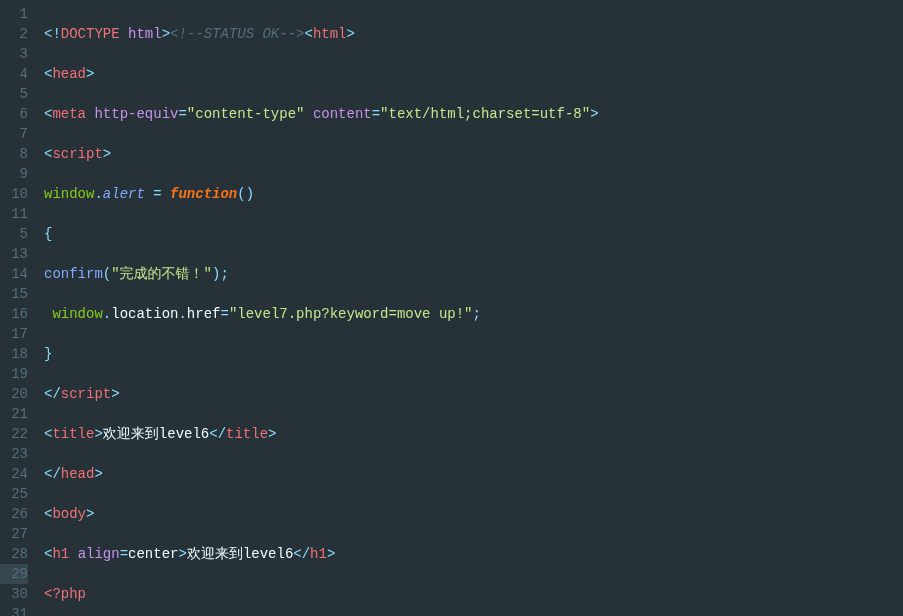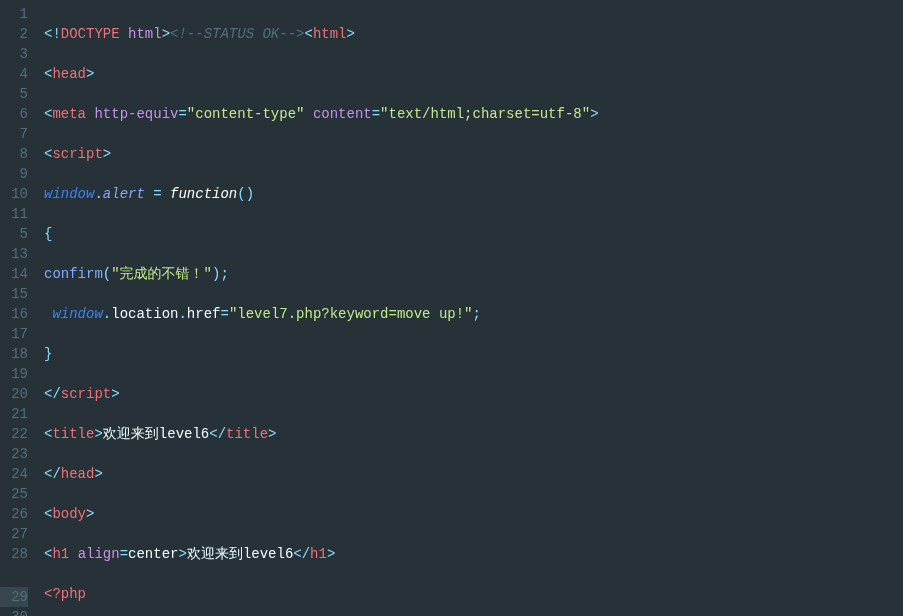--- a/index.html
+++ b/index.html
@@ -22,37 +22,36 @@
   text-align: right;
   padding: 4px 10px 0 0;
   user-select: none;
   min-width: 38px;
 }
 .gutter .ln {
   height: 20px;
 }
 .gutter .ln.active {
   background: #37474f;
-  margin-top: 23px;
 }
 .code {
   padding: 4px 16px 0 6px;
   white-space: pre;
   flex: 1;
 }
 .code .row { height: 20px; display: block; }
 .punct { color: #89ddff; }
 .tag { color: #f07178; }
 .attr { color: #c792ea; }
 .str { color: #c3e88d; }
-.kw { color: #ffffff; font-style: italic; }
+.kw { color: #f97316; font-style: italic; font-weight: bold; }
 .cmt { color: #546e7a; font-style: italic; }
 .fn { color: #82aaff; }
 .fn-i { color: #82aaff; font-style: italic; }
-.var-i { color: #3b82f6; font-style: italic; }
+.var-i { color: #84cc16; }
 .prop { color: #eeffff; }
 .txt { color: #eeffff; }
 .op { color: #89ddff; }
 </style>
 </head>
 <body>
 
 <div class="editor">
   <div class="gutter">
       <div class="ln">1</div>

